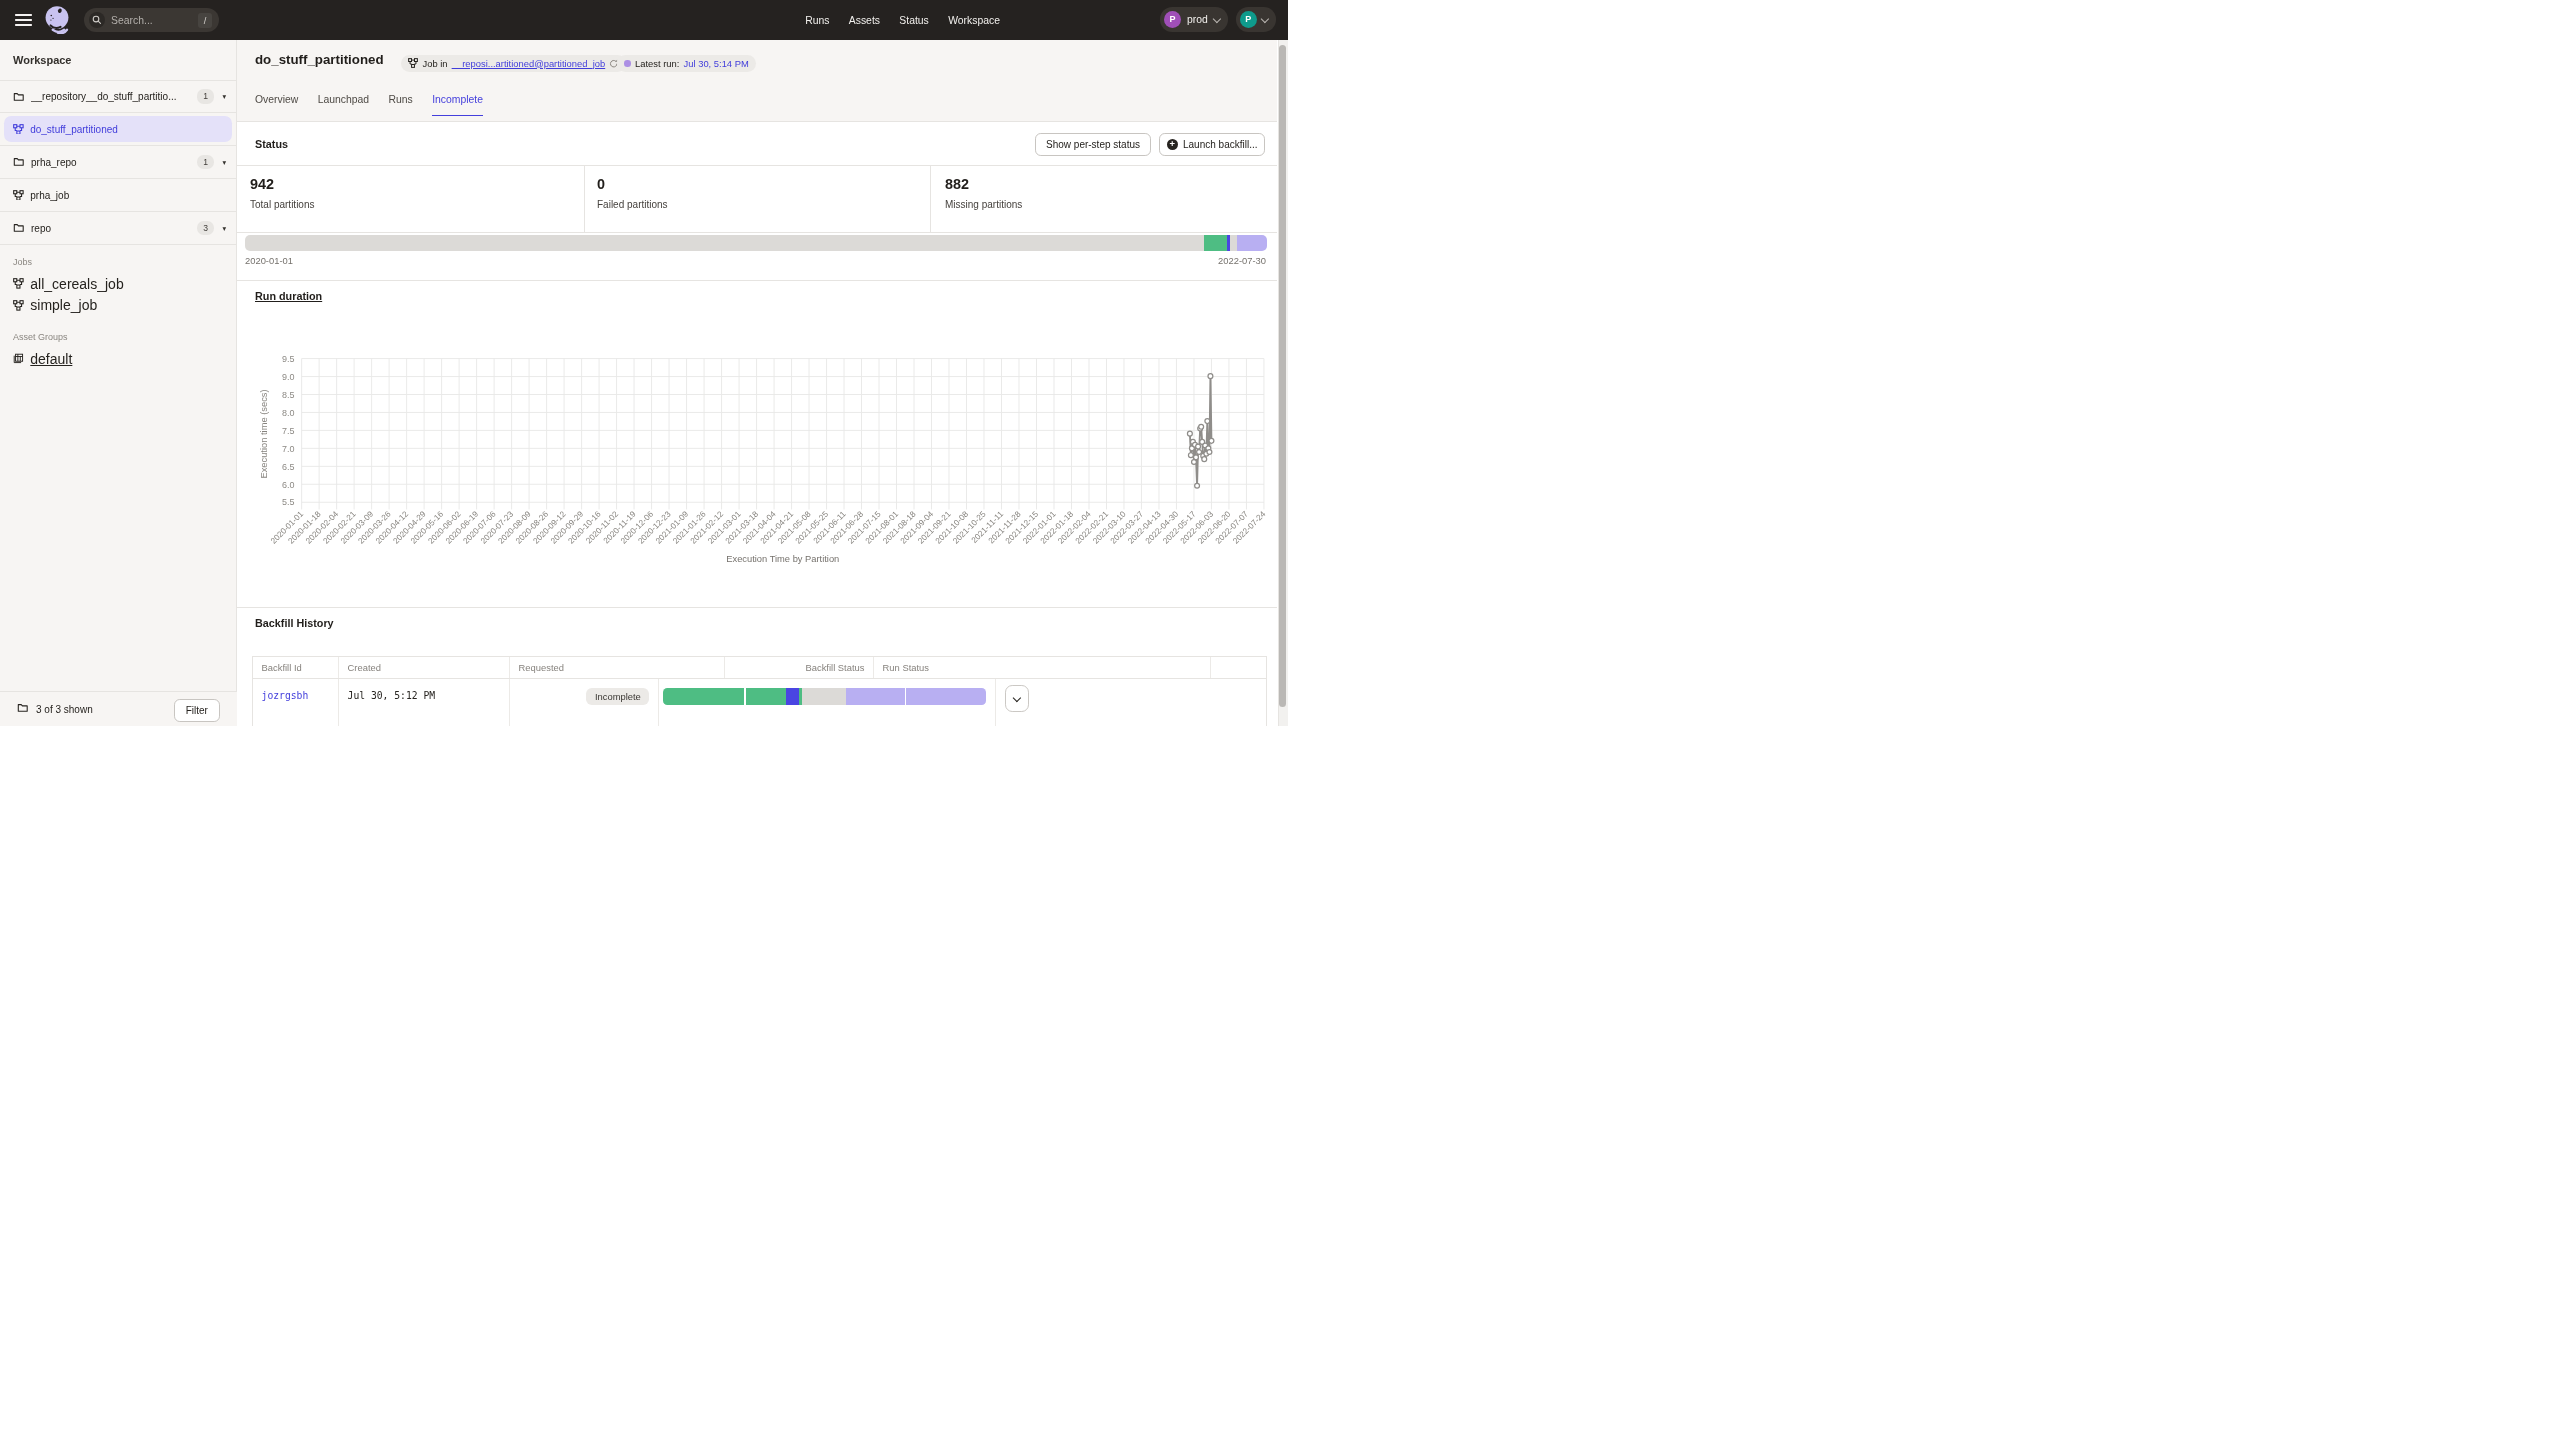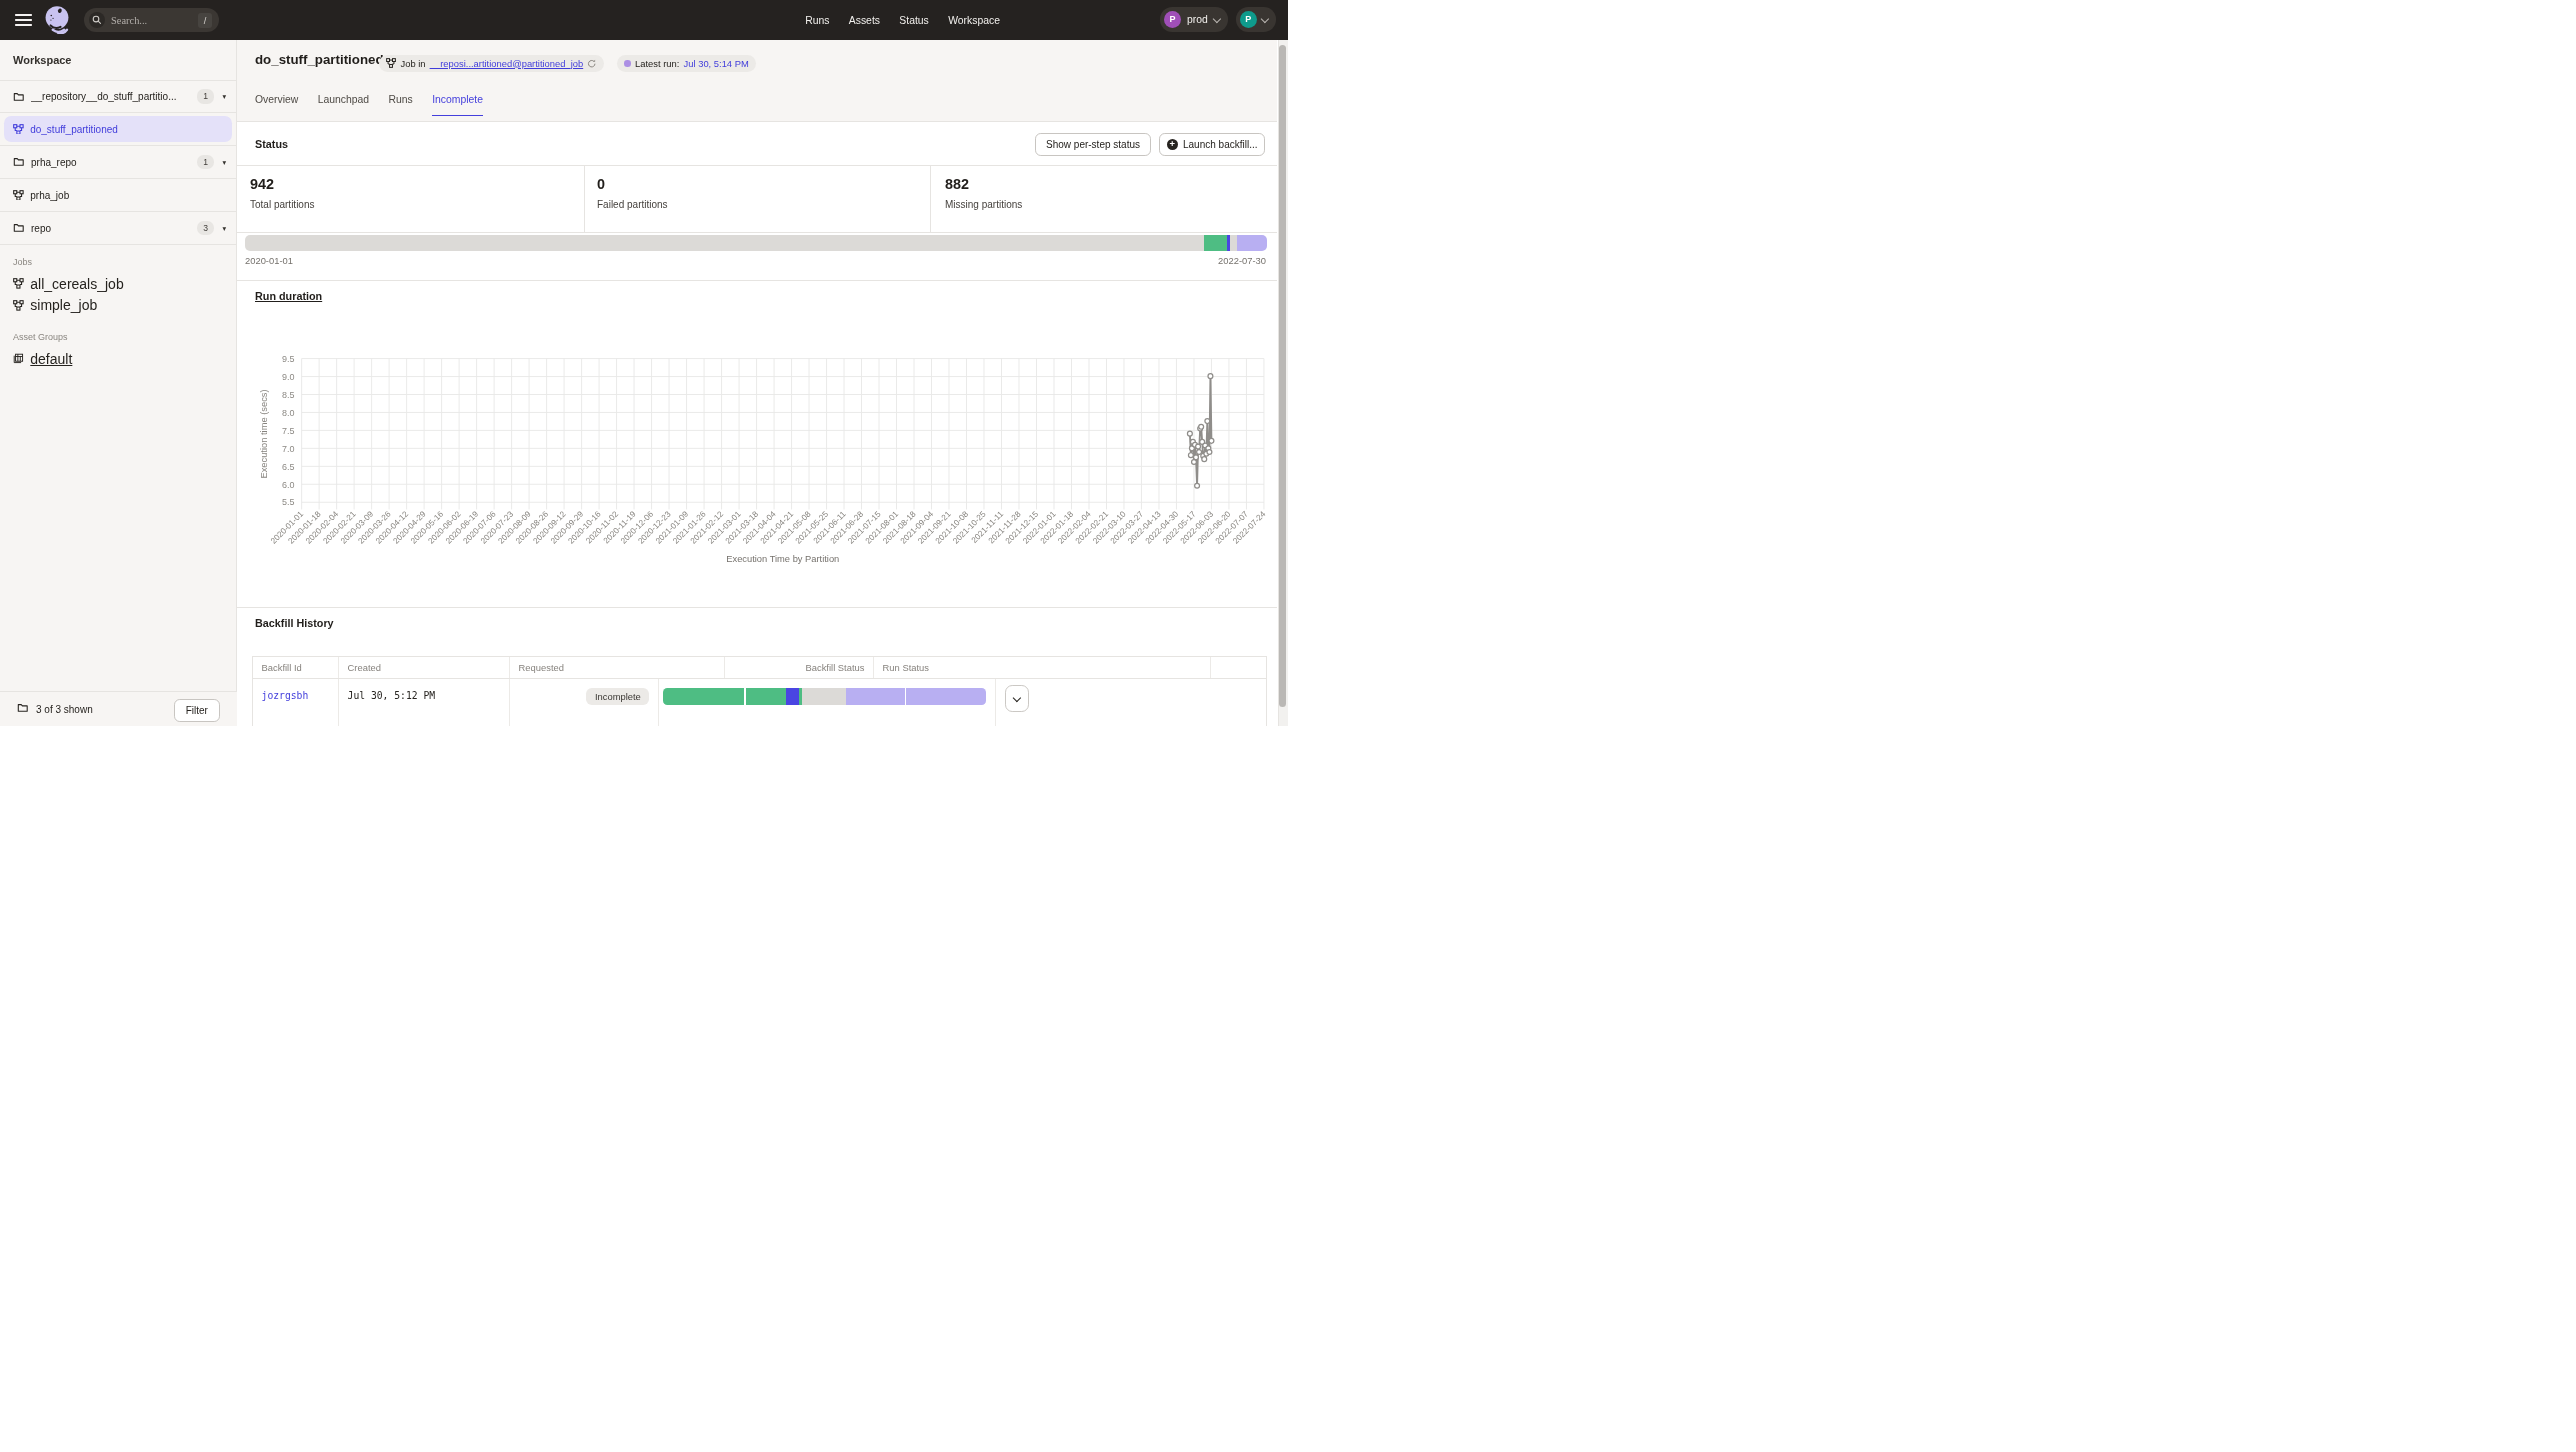--- a/index.html
+++ b/index.html
@@ -9,21 +9,21 @@
   .abs { position:absolute; }
   .mono { font-family:"DejaVu Sans Mono","Liberation Mono",monospace; }
 
   
   #topbar { left:0; top:0; width:1288px; height:40px; background:#252220; display:flex; align-items:center; }
   .burger { width:17.3px; height:12.2px; margin-left:15px; display:flex; flex-direction:column; justify-content:space-between; cursor:pointer; }
   .burger span { display:block; height:2.2px; background:#F5F3F1; border-radius:0.7px; }
   .logo { margin-left:10px; }
   .searchwrap { margin-left:12.2px; width:135px; height:24px; border-radius:12.2px; background:#3B3733; display:flex; align-items:center; position:relative; }
   .searchiconcircle { width:16.5px; height:16.5px; border-radius:50%; background:#2C2926; margin-left:4.3px; display:flex; align-items:center; justify-content:center; }
-  .searchwrap input { background:transparent; border:none; outline:none; color:#E8E5E1; font-size:10.4px; margin-left:5.8px; width:72px; font-family:Liberation Serif, serif; }
+  .searchwrap input { background:transparent; border:none; outline:none; color:#E8E5E1; font-size:10.4px; margin-left:5.8px; width:72px; font-family:Liberation Sans, sans-serif; }
   .searchwrap input::placeholder { color:#B3AFAB; }
   .slashkey { position:absolute; right:7.2px; width:14.4px; height:15px; border-radius:2.9px; background:#474440; color:#D6D3CF; font-size:9.4px; display:flex; align-items:center; justify-content:center; }
   #topnav { position:absolute; right:288px; top:0; height:40px; display:flex; align-items:center; gap:19.4px; }
   #topnav .navlink { color:#F2F0ED; font-size:10.4px; font-weight:500; cursor:pointer; }
   .envpill { position:absolute; top:7.2px; height:24.5px; border-radius:12.2px; background:#393531; display:flex; align-items:center; cursor:pointer; }
   .avatar { width:17.3px; height:17.3px; border-radius:50%; display:flex; align-items:center; justify-content:center; color:#fff; font-size:9px; font-weight:700; }
   .chev { width:5.8px; height:5.8px; border-right:1.3px solid #B8B4B0; border-bottom:1.3px solid #B8B4B0; transform:rotate(45deg) translate(-0.7px,-0.7px); display:inline-block; }
 
   
   #sidebar { left:0; top:40px; width:237px; height:686px; background:#F7F5F3; border-right:0.7px solid #E6E4E1; }
@@ -251,21 +251,21 @@
           </svg>
       </span>
       <span class="txt">3 of 3 shown</span>
       <button class="btn" style="position:absolute; right:17.3px; top:6.5px; height:23px; padding:0 10.8px;">Filter</button>
     </div>
   </div>
 
   <div id="main-bg" class="abs"></div>
   <div id="page-title" class="abs">do_stuff_partitioned</div>
 
-  <div class="hbadge" style="left:379px;">
+  <div class="hbadge" style="left:401px;">
     <span style="display:flex;">
       <svg width="10" height="10" viewBox="0 0 16 16">
           <g fill="none" stroke="#26231F" stroke-width="1.6">
             <rect x="1" y="1" width="4.6" height="4.6"></rect>
             <rect x="10.4" y="1" width="4.6" height="4.6"></rect>
             <rect x="5.7" y="10.4" width="4.6" height="4.6"></rect>
             <path d="M5.6 3.3 h4.8 M3.3 5.6 v4 h2.4 M12.7 5.6 v4 h-2.4"></path>
           </g>
         </svg>
     </span>

